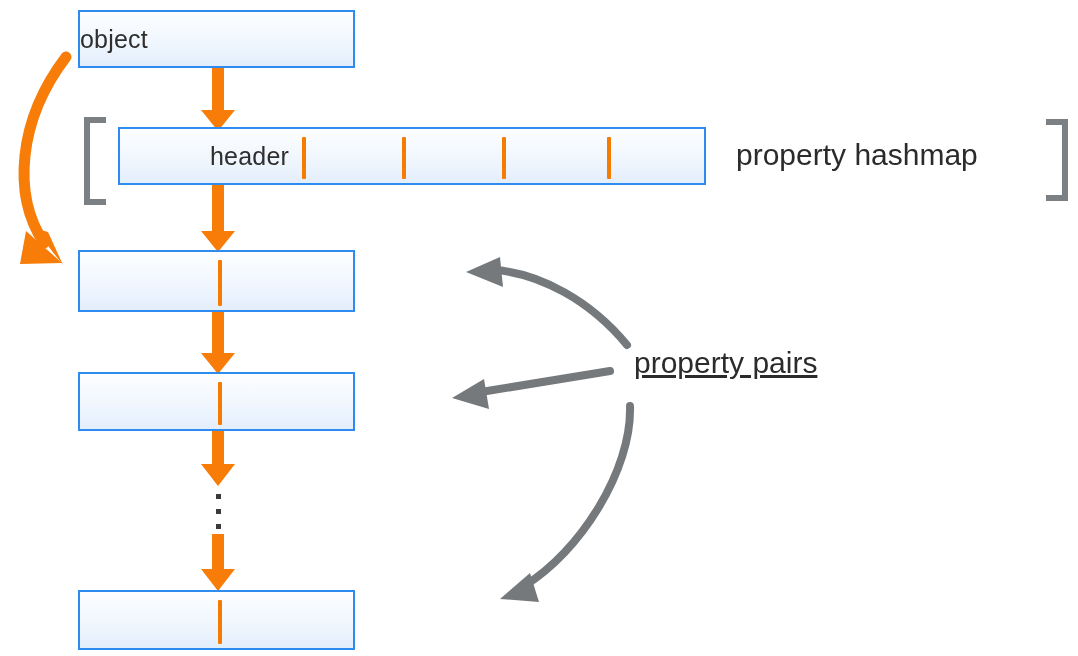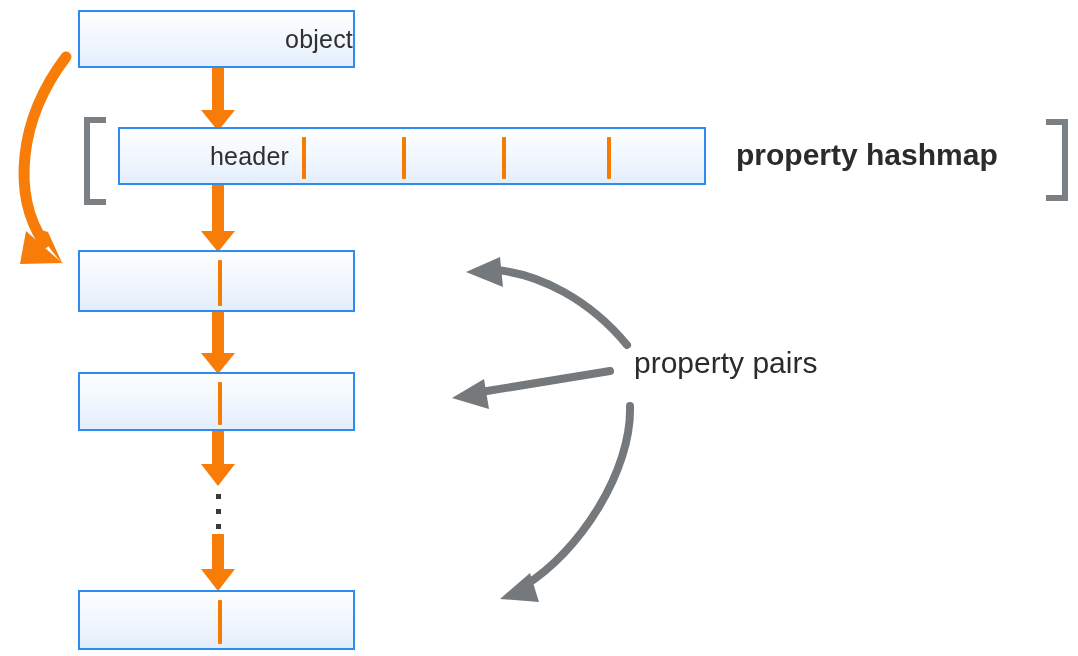--- a/index.html
+++ b/index.html
@@ -18,21 +18,21 @@
     overflow: hidden;
   }
   
   .node-box {
     position: absolute;
     box-sizing: border-box;
     border: 2px solid #2E8BEF;
     background: linear-gradient(to bottom, #fdfeff 0%, #f3f8fe 45%, #e3eefc 100%);
     display: flex;
     align-items: center;
-    justify-content: flex-end;
+    justify-content: flex-start;
   }
   .node-label {
     font-size: 25px;
     color: #2f2f2f;
     letter-spacing: 0.2px;
     line-height: 1;
     user-select: none;
   }
   .box-object   { left: 78px;  top: 10px;  width: 277px; height: 58px; }
   .box-header   { left: 118px; top: 127px; width: 588px; height: 58px; padding-left: 8px; }
@@ -170,17 +170,17 @@
 
   <div class="bracket bracket-left"></div>
   <div class="bracket bracket-right"></div>
 
   <div>
     <span class="ellipsis-dot" style="left:216px; top:494px;"></span>
     <span class="ellipsis-dot" style="left:216px; top:509px;"></span>
     <span class="ellipsis-dot" style="left:216px; top:524px;"></span>
   </div>
 
-  <div class="callout" style="left:736px; top:140px;font-weight:bold;">property hashmap</div>
+  <div class="callout" style="left:736px; top:140px;">property hashmap</div>
 
-  <div class="callout" style="left:634px; top:348px;">property pairs</div>
+  <div class="callout" style="left:634px; top:348px;text-decoration:underline;">property pairs</div>
 
 </div>
 
 </body></html>

